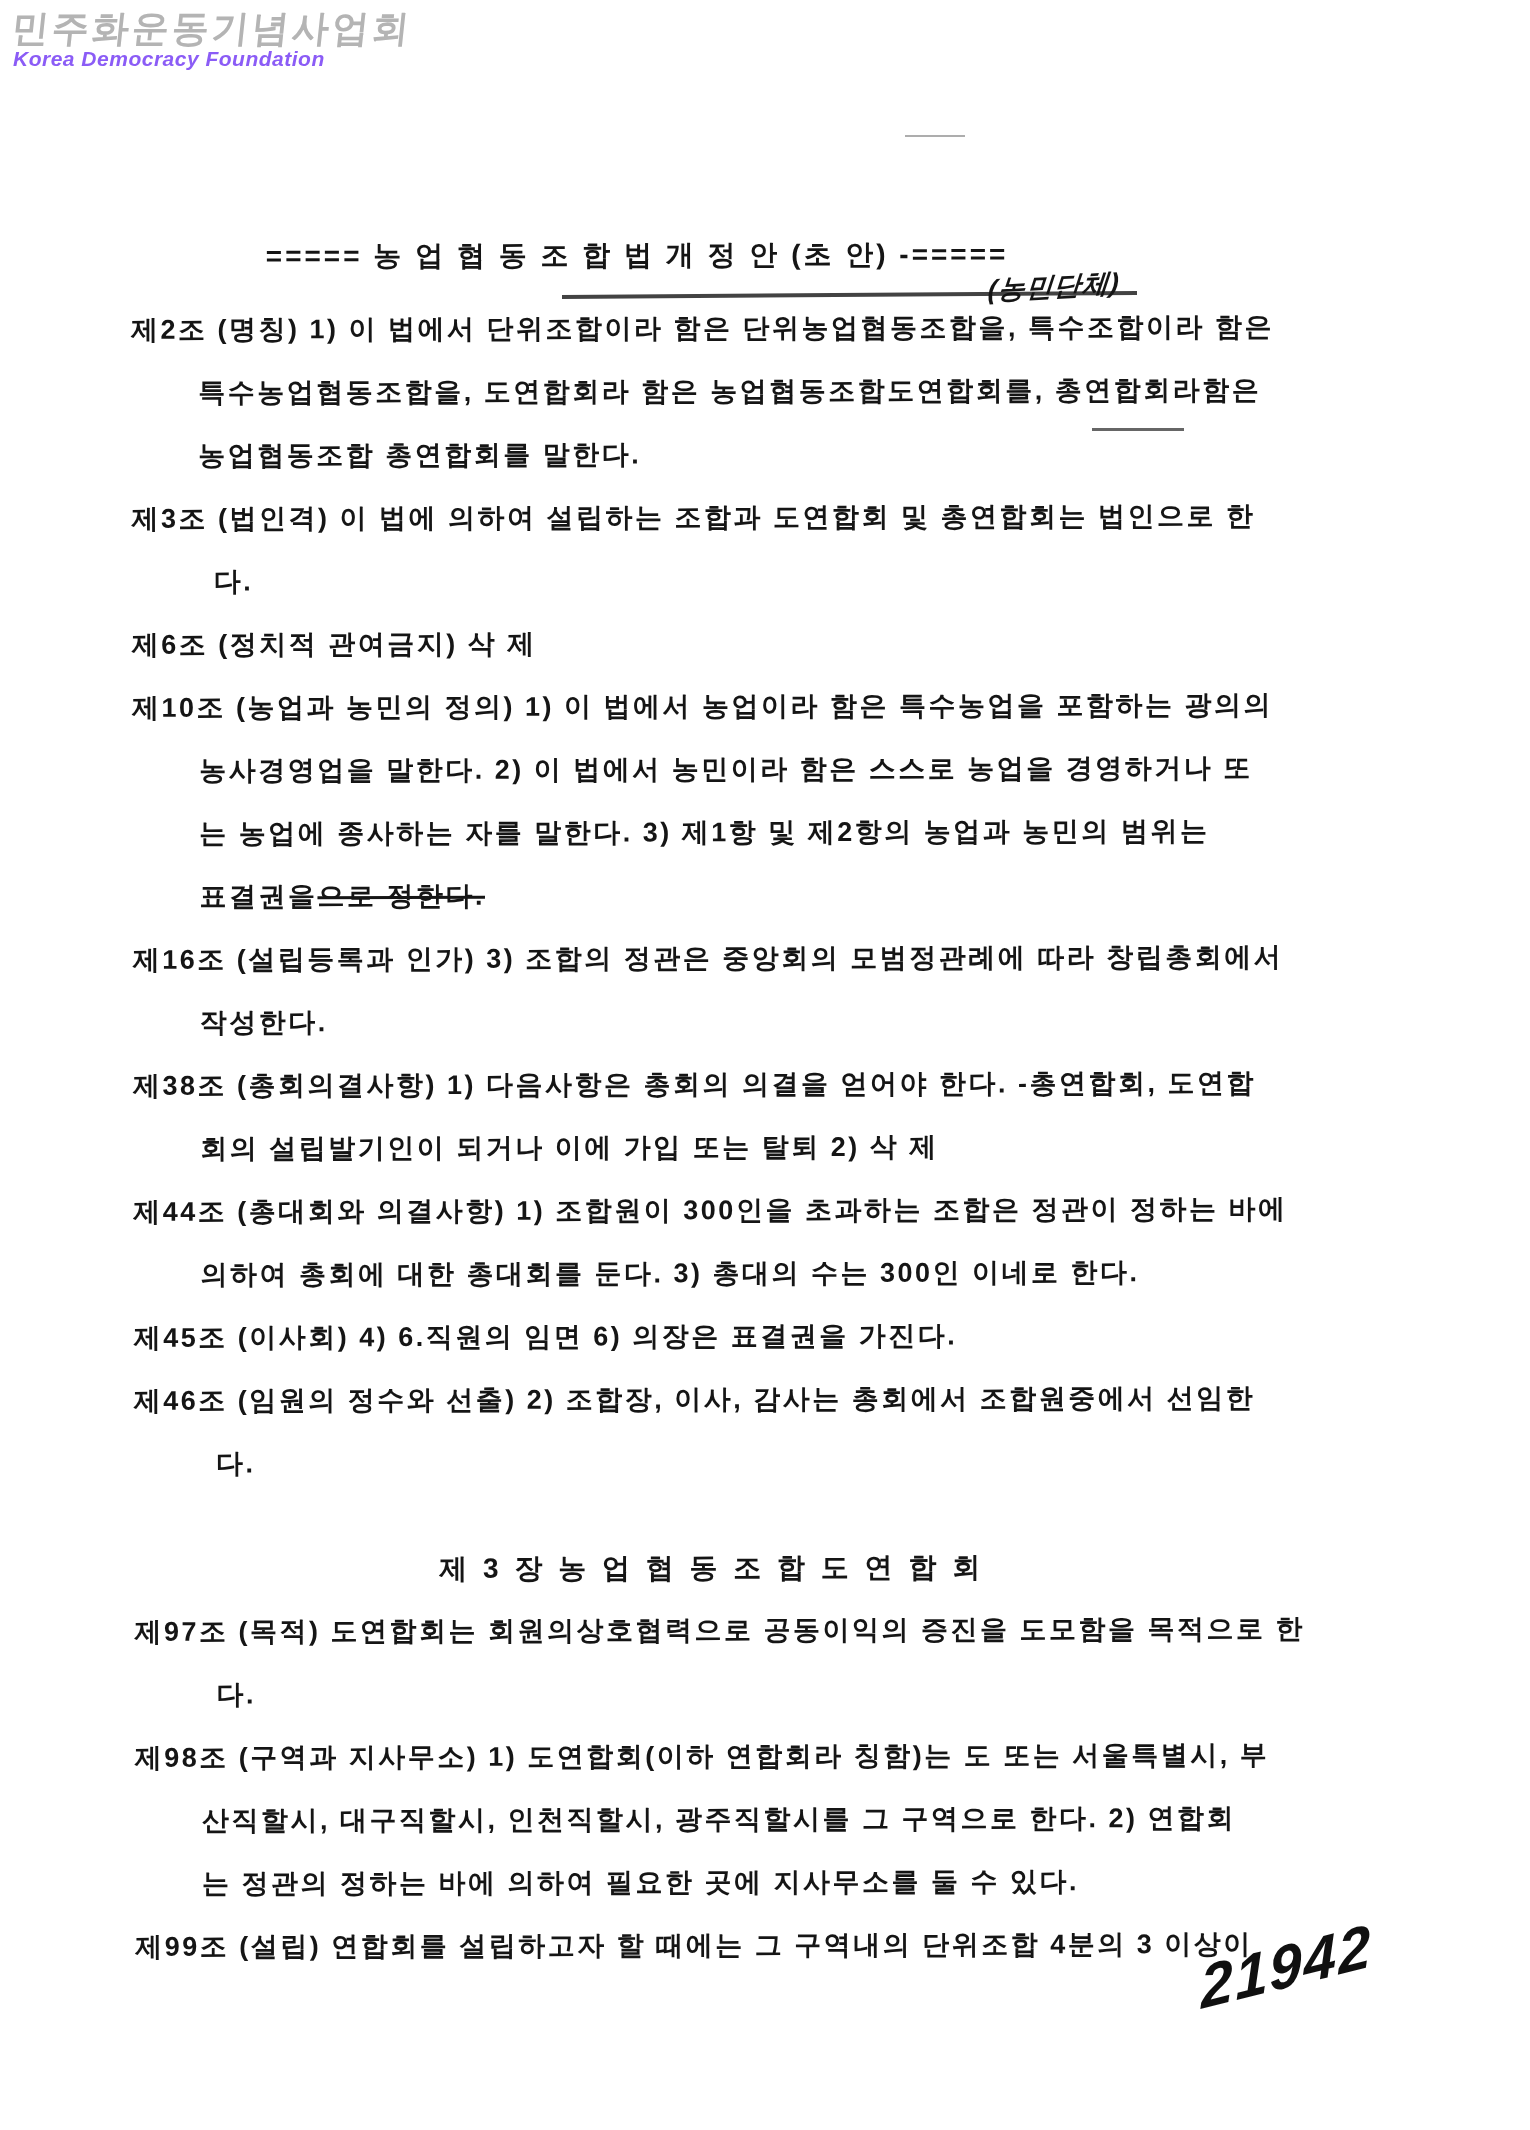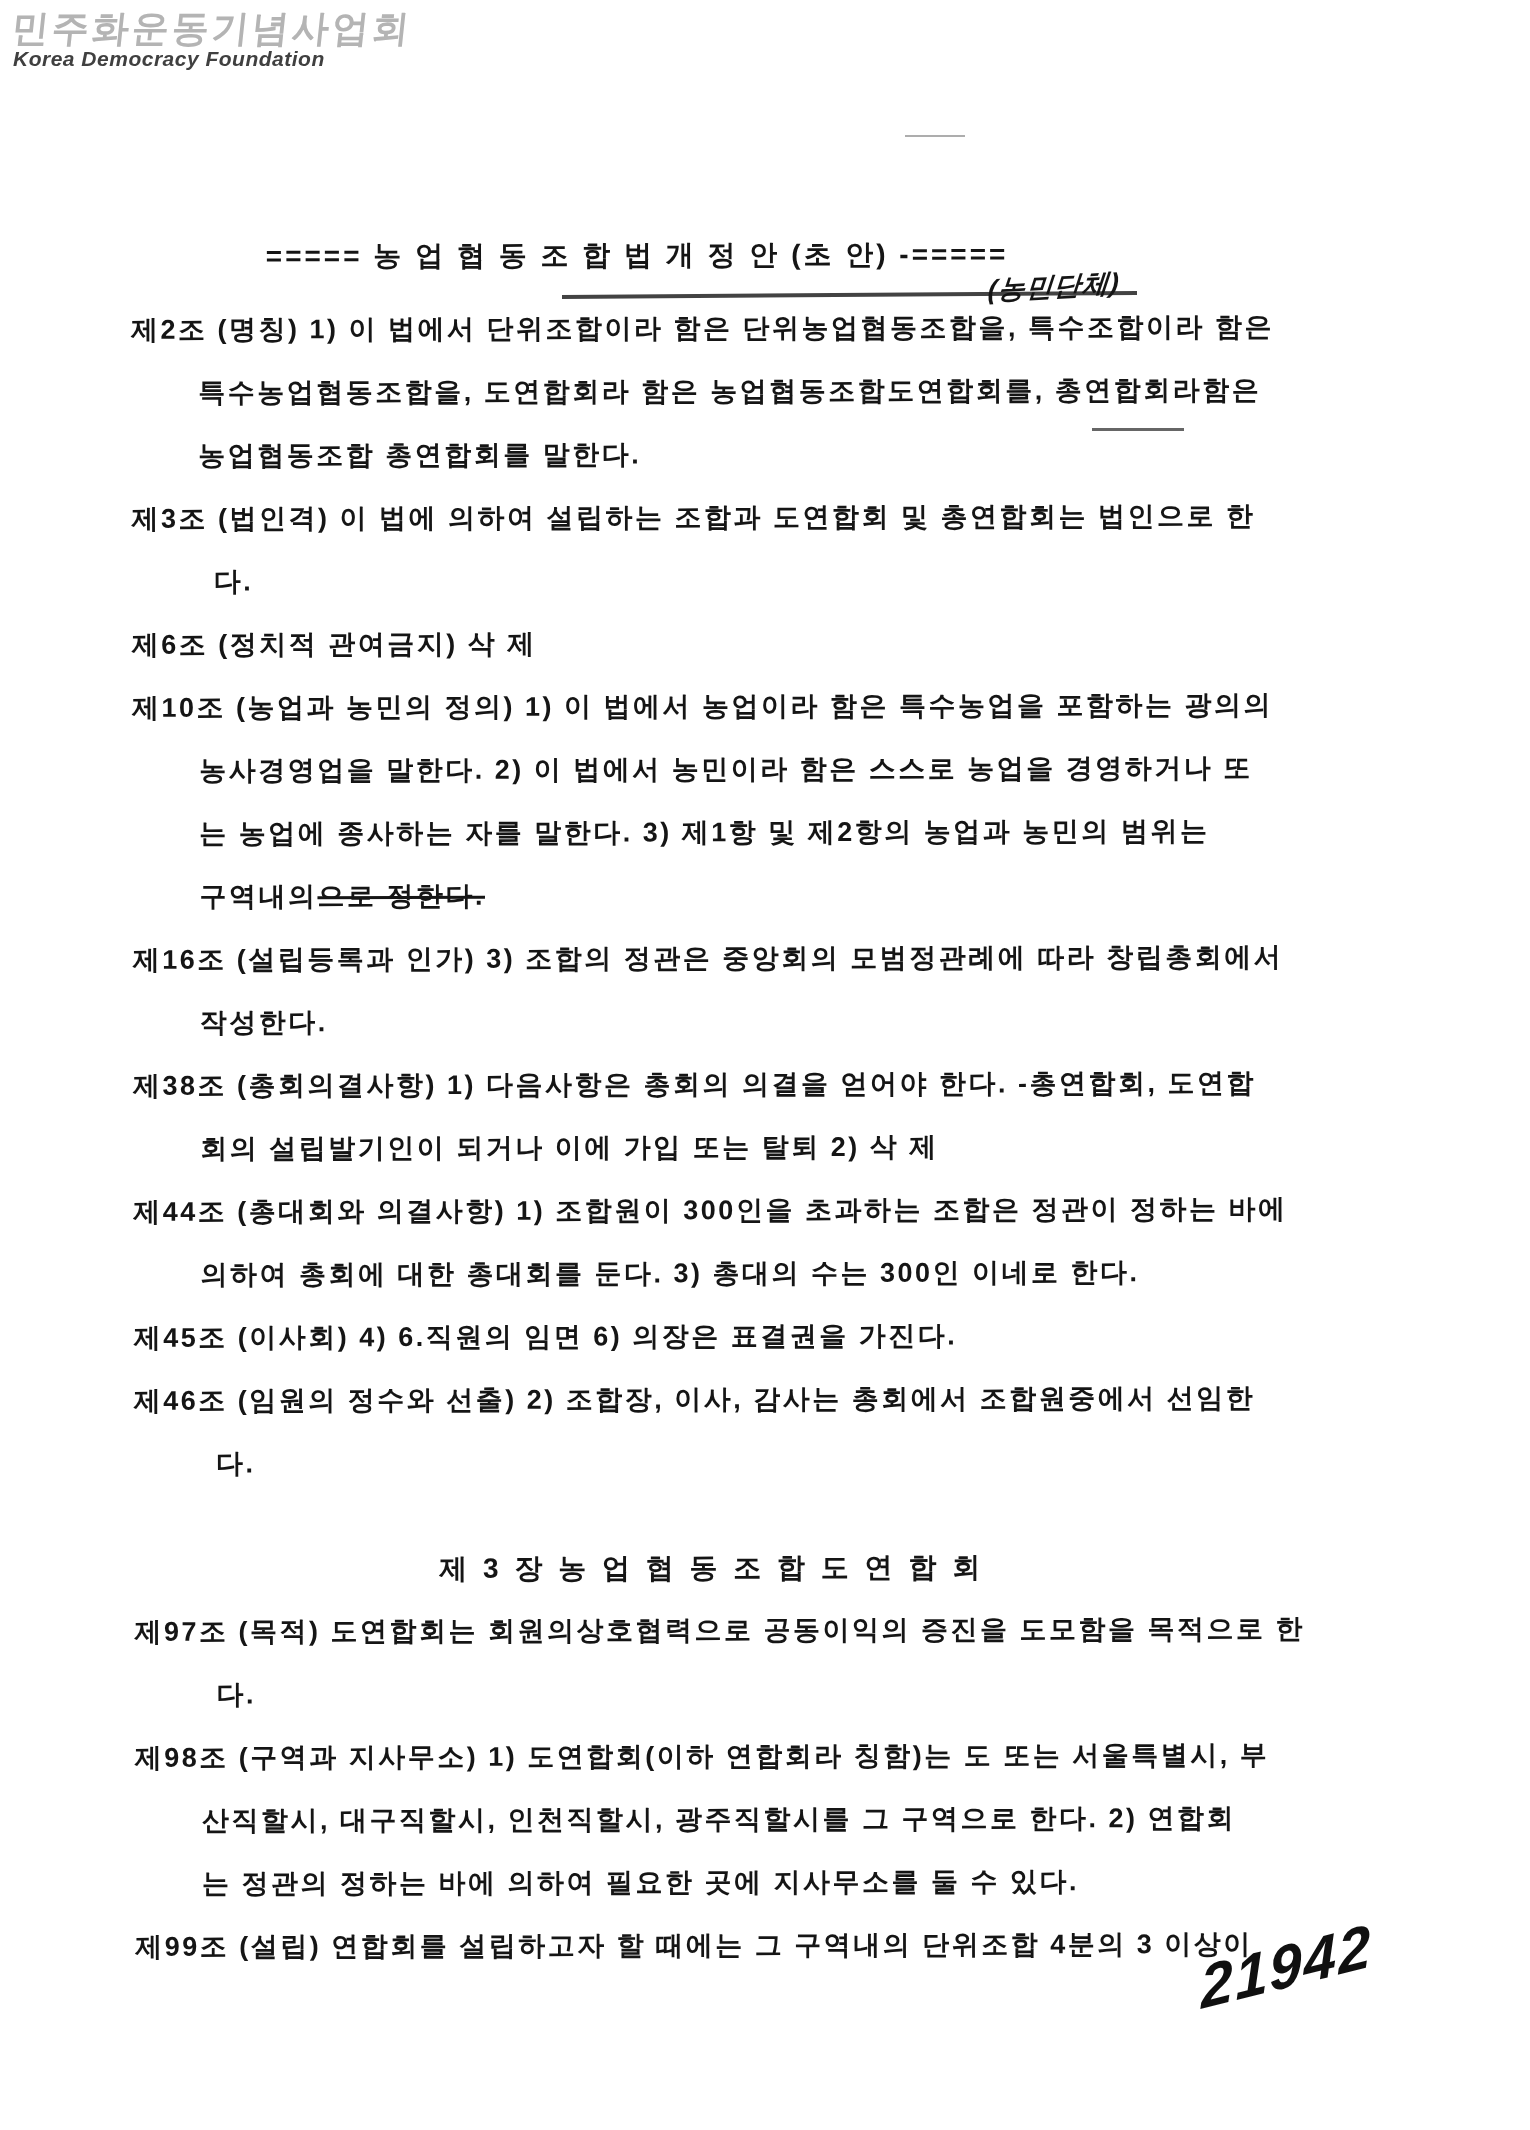--- a/index.html
+++ b/index.html
@@ -14,21 +14,21 @@
   .logo-kr {
     position:absolute; left:12px; top:4px;
     font-size:37px; font-weight:bold;
     color:#b4b4b4; letter-spacing:3px;
     transform:skewX(-6deg);
     white-space:nowrap;
   }
   .logo-en {
     position:absolute; left:13px; top:47px;
     font-size:21px; font-weight:bold; font-style:italic;
-    color:#404040; letter-spacing:0.5px;
+    color:#8b5cf6; letter-spacing:0.5px;
     white-space:nowrap;
   }
   
   .doc {
     position:absolute; left:133px; top:225px; width:1340px;
     color:#151515;
     font-size:27px; font-weight:bold;
     letter-spacing:2.5px;
     transform:rotate(-0.15deg);
   }
@@ -80,21 +80,21 @@
   <div>
       <div class="line indent-0">제2조 (명칭)  1) 이 법에서 단위조합이라 함은  단위농업협동조합을,  특수조합이라 함은</div>
       <div class="line indent-1">특수농업협동조합을,  도연합회라 함은  농업협동조합도연합회를,  총연합회라함은</div>
       <div class="line indent-1">농업협동조합 총연합회를  말한다.</div>
       <div class="line indent-0">제3조 (법인격)   이 법에 의하여 설립하는  조합과 도연합회 및  총연합회는  법인으로  한</div>
       <div class="line indent-2">다.</div>
       <div class="line indent-0">제6조 (정치적 관여금지)          삭          제</div>
       <div class="line indent-0">제10조 (농업과 농민의 정의)   1) 이 법에서  농업이라  함은  특수농업을  포함하는  광의의</div>
       <div class="line indent-1">농사경영업을  말한다.  2) 이 법에서  농민이라  함은  스스로  농업을  경영하거나  또</div>
       <div class="line indent-1">는  농업에 종사하는  자를  말한다.   3) 제1항  및  제2항의  농업과  농민의  범위는</div>
-      <div class="line indent-1"><span>구역내의</span><span class="struck">으로 정한다.</span></div>
+      <div class="line indent-1"><span>표결권을</span><span class="struck">으로 정한다.</span></div>
       <div class="line indent-0">제16조 (설립등록과 인가)   3) 조합의  정관은  중앙회의  모범정관례에  따라  창립총회에서</div>
       <div class="line indent-1">작성한다.</div>
       <div class="line indent-0">제38조 (총회의결사항)   1) 다음사항은  총회의  의결을  얻어야  한다.  -총연합회,  도연합</div>
       <div class="line indent-1">회의  설립발기인이  되거나  이에 가입  또는  탈퇴    2)      삭  제</div>
       <div class="line indent-0">제44조 (총대회와 의결사항)   1) 조합원이  300인을  초과하는  조합은  정관이  정하는  바에</div>
       <div class="line indent-1">의하여  총회에  대한  총대회를  둔다.   3) 총대의  수는  300인  이네로  한다.</div>
       <div class="line indent-0">제45조 (이사회)  4)  6.직원의  임면    6) 의장은  표결권을  가진다.</div>
       <div class="line indent-0">제46조 (임원의  정수와  선출)  2)  조합장,   이사,   감사는  총회에서  조합원중에서  선임한</div>
       <div class="line indent-2">다.</div>
       <div class="line heading">제 3 장   농 업 협 동 조 합   도 연 합 회</div>

